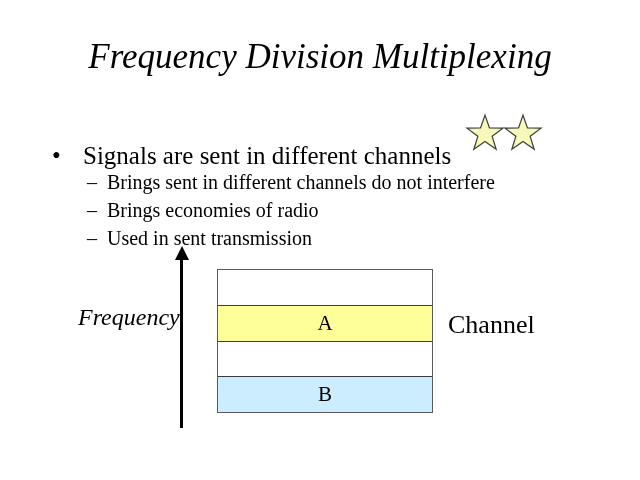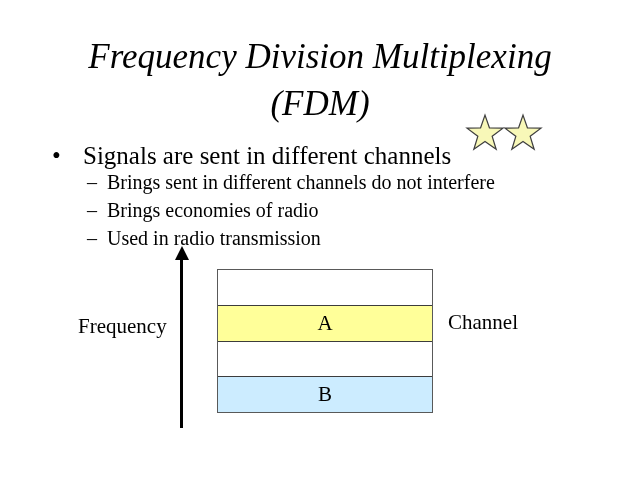--- a/index.html
+++ b/index.html
@@ -25,22 +25,22 @@
   .bullet-row .marker { width:31px; }
   .sub-row {
     position:absolute; left:87px;
     font-size:20px; line-height:24px; display:flex; white-space:nowrap;
   }
   .sub-row .dash { width:20px; }
   .sub-0 { top:170px; }
   .sub-1 { top:198px; }
   .sub-2 { top:226px; }
 
-  .freq-label   { position:absolute; left:78px;  top:314px; font-size:21px; }
-  .chan-label   { position:absolute; left:448px; top:310px; font-size:21px; }
+  .freq-label   { position:absolute; left:78px;  top:304px; font-size:24px;font-style:italic; }
+  .chan-label   { position:absolute; left:448px; top:310px; font-size:26px; }
 
   .arrow-line {
     position:absolute; left:180px; top:259px; width:3px; height:169px;
     background:#000000;
   }
   .arrow-head {
     position:absolute; left:175px; top:246px; width:0; height:0;
     border-left:7px solid transparent; border-right:7px solid transparent;
     border-bottom:14px solid #000000;
   }
@@ -56,21 +56,20 @@
   }
   .band:first-child { border-top:none; }
 </style>
 </head>
 <body>
 
 <div class="slide">
 
   <div class="title">
     <div>Frequency Division Multiplexing</div>
-    <div>(FDM)</div>
   </div>
 
   <div class="stars">
     <svg width="42" height="42" viewBox="0 0 100 100">
       <polygon points="50,5 60.6,35.4 92.8,36.1 67.1,55.6 76.5,86.4 50,68 23.5,86.4 32.9,55.6 7.2,36.1 39.4,35.4" fill="#f8f8b8"></polygon>
     </svg>
     <svg width="42" height="42" viewBox="0 0 100 100">
       <polygon points="50,5 60.6,35.4 92.8,36.1 67.1,55.6 76.5,86.4 50,68 23.5,86.4 32.9,55.6 7.2,36.1 39.4,35.4" fill="#f8f8b8"></polygon>
     </svg>
   </div>
@@ -83,21 +82,21 @@
   <div class="sub-row sub-0">
     <span class="dash">–</span>
     <span>Brings sent in different channels do not interfere</span>
   </div>
   <div class="sub-row sub-1">
     <span class="dash">–</span>
     <span>Brings economies of radio</span>
   </div>
   <div class="sub-row sub-2">
     <span class="dash">–</span>
-    <span>Used in radio transmission</span>
+    <span>Used in sent transmission</span>
   </div>
 
   <div class="freq-label">Frequency</div>
 
   <div class="arrow-head"></div>
   <div class="arrow-line"></div>
 
   <div class="channel-box">
     <div class="band" style="background-color: rgb(255, 255, 255);">
       <span></span>

